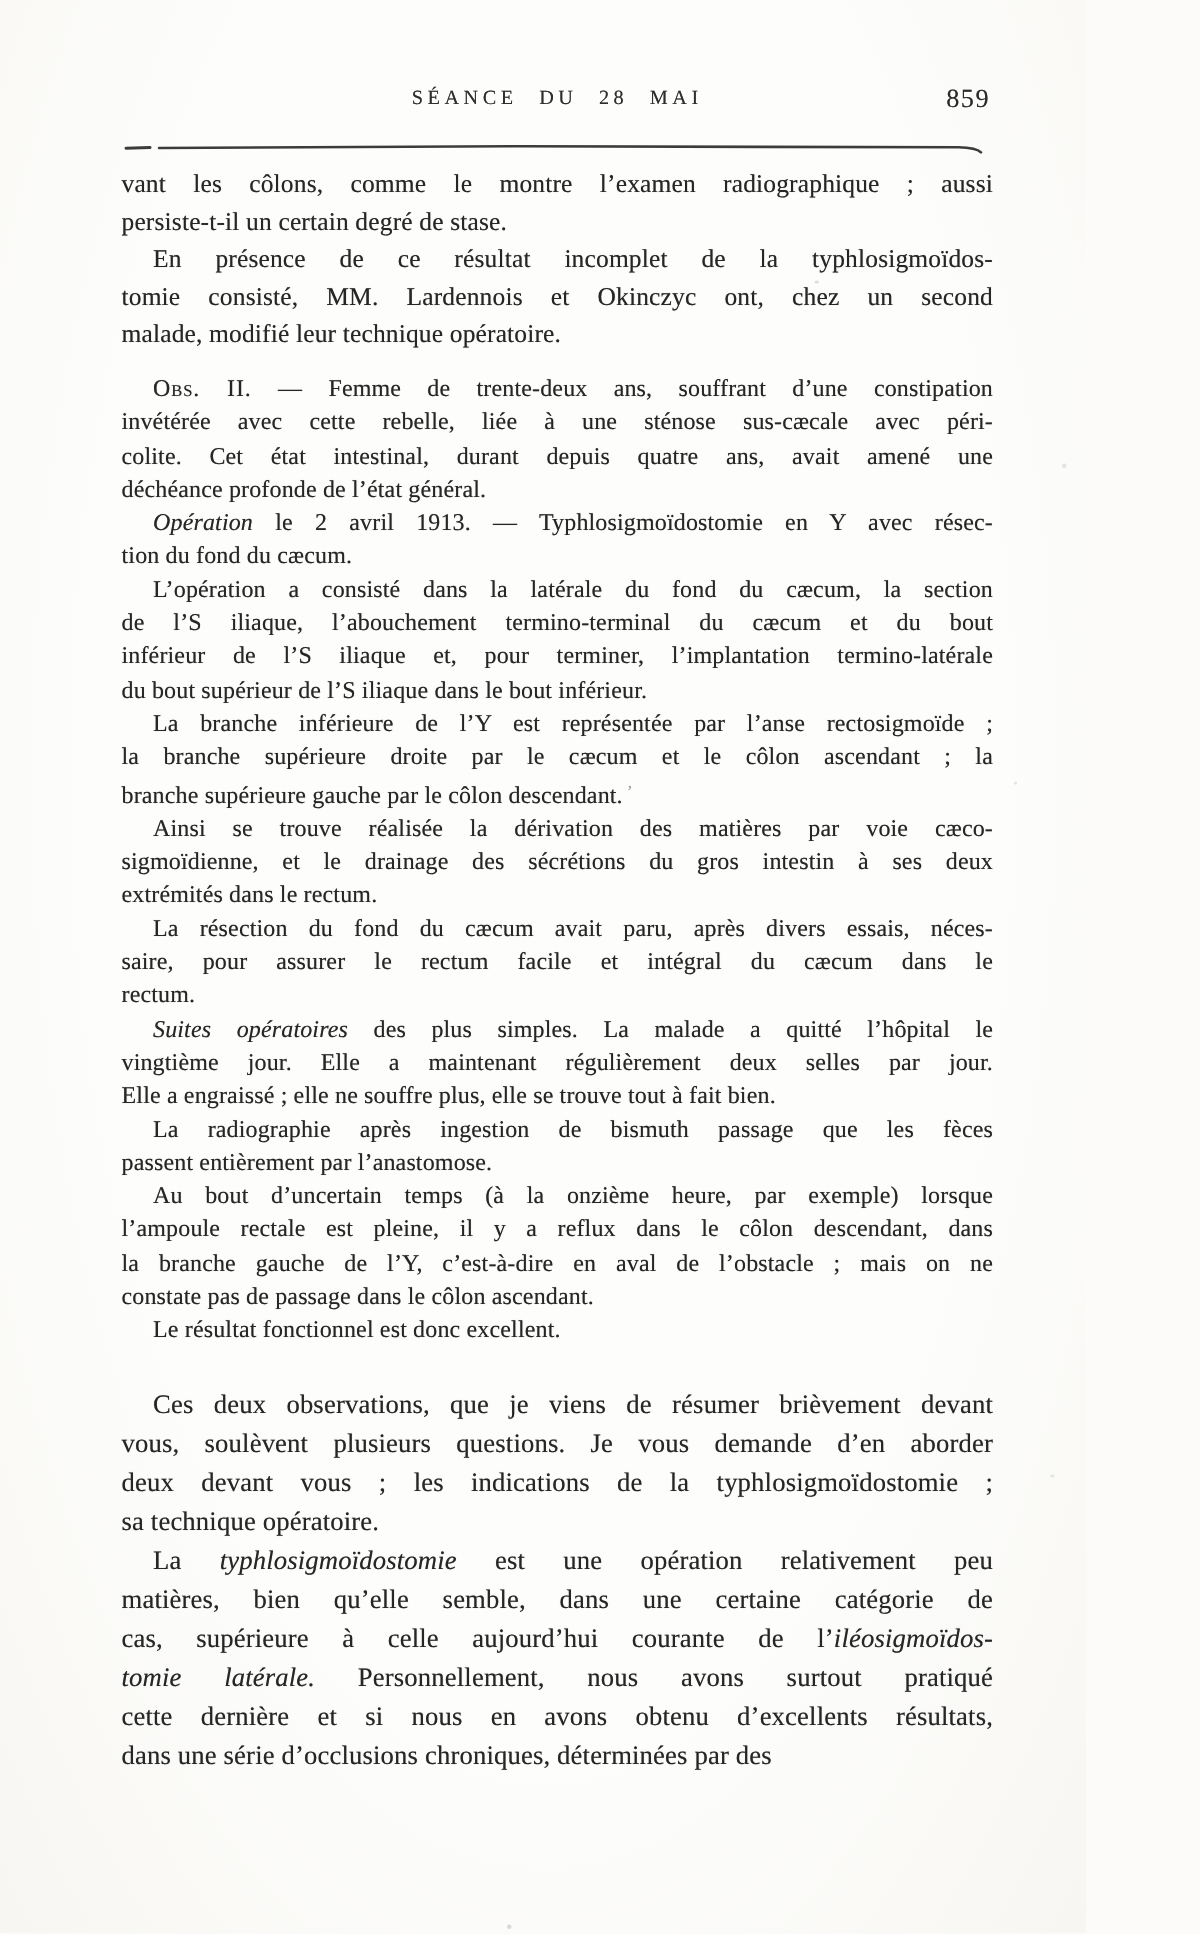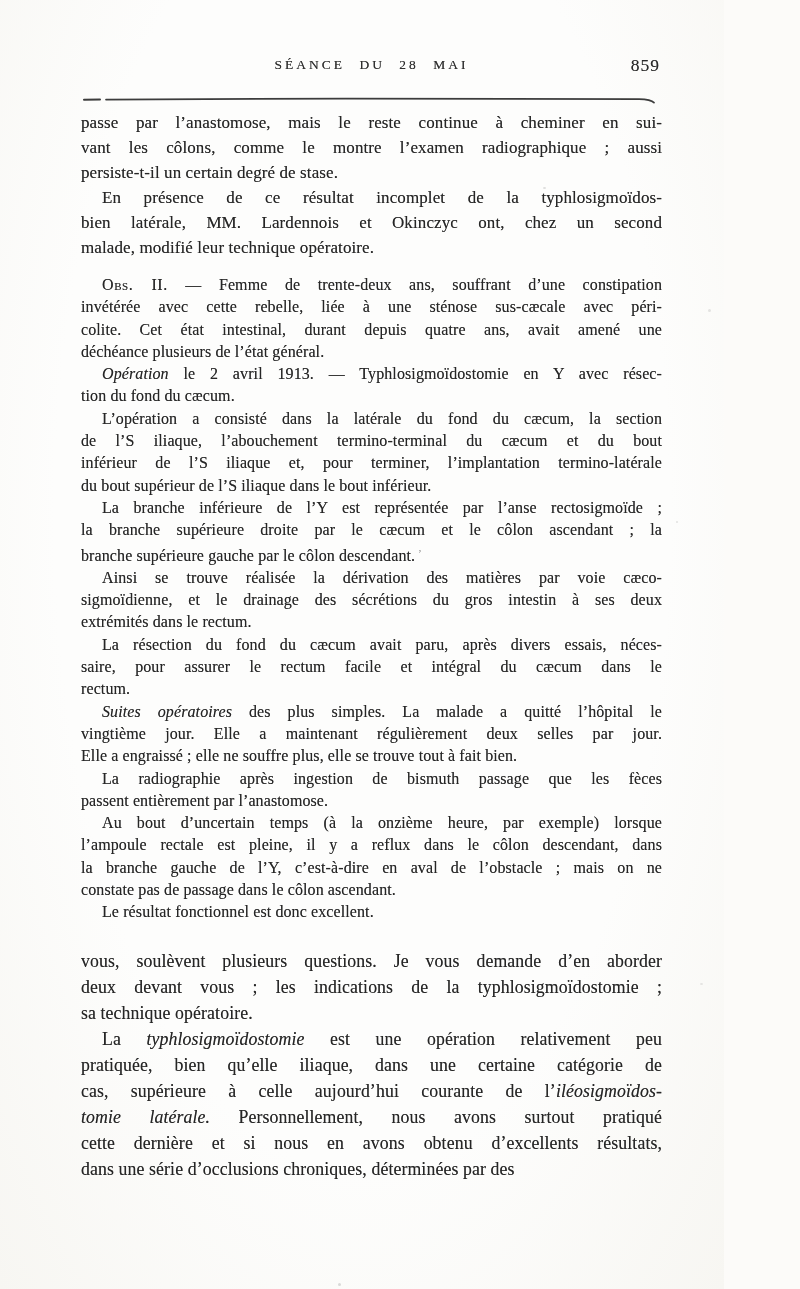--- a/index.html
+++ b/index.html
@@ -62,34 +62,33 @@
 
     <div class="rule">
       <svg width="581" height="9" viewBox="0 0 581 9">
         <path d="M3,4.8 L19,4.4" stroke="#3c3c3c" stroke-width="2" fill="none" stroke-linecap="round"></path>
         <path d="M25,4.6 C 180,3.2 430,3.2 558,4.2 C 566,4.4 571,5.6 573,7.6" stroke="#3c3c3c" stroke-width="1.7" fill="none" stroke-linecap="round"></path>
       </svg>
     </div>
 
     <div class="body-text">
         <div class="para top">
-          <div class="line"><span>passe par l’anastomose, mais le reste continue à cheminer en sui-</span></div>
           <div class="line"><span>vant les côlons, comme le montre l’examen radiographique ; aussi</span></div>
           <div class="line last"><span>persiste-t-il un certain degré de stase.</span></div>
         </div>
         <div class="para top">
           <div class="line first"><span>En présence de ce résultat incomplet de la typhlosigmoïdos-</span></div>
-          <div class="line"><span>bien latérale, MM. Lardennois et Okinczyc ont, chez un second</span></div>
+          <div class="line"><span>tomie consisté, MM. Lardennois et Okinczyc ont, chez un second</span></div>
           <div class="line last"><span>malade, modifié leur technique opératoire.</span></div>
         </div>
         <div class="para obs" style="margin-top: 14px;">
           <div class="line first"><span class="sc">Obs. II.</span><span> — Femme de trente-deux ans, souffrant d’une constipation</span></div>
           <div class="line"><span>invétérée avec cette rebelle, liée à une sténose sus-cæcale avec péri-</span></div>
           <div class="line"><span>colite. Cet état intestinal, durant depuis quatre ans, avait amené une</span></div>
-          <div class="line last"><span>déchéance plusieurs de l’état général.</span></div>
+          <div class="line last"><span>déchéance profonde de l’état général.</span></div>
         </div>
         <div class="para obs">
           <div class="line first"><span class="it">Opération</span><span> le 2 avril 1913. — Typhlosigmoïdostomie en Y avec résec-</span></div>
           <div class="line last"><span>tion du fond du cæcum.</span></div>
         </div>
         <div class="para obs">
           <div class="line first"><span>L’opération a consisté dans la latérale du fond du cæcum, la section</span></div>
           <div class="line"><span>de l’S iliaque, l’abouchement termino-terminal du cæcum et du bout</span></div>
           <div class="line"><span>inférieur de l’S iliaque et, pour terminer, l’implantation termino-latérale</span></div>
           <div class="line last"><span>du bout supérieur de l’S iliaque dans le bout inférieur.</span></div>
@@ -121,27 +120,28 @@
         <div class="para obs">
           <div class="line first"><span>Au bout d’uncertain temps (à la onzième heure, par exemple) lorsque</span></div>
           <div class="line"><span>l’ampoule rectale est pleine, il y a reflux dans le côlon descendant, dans</span></div>
           <div class="line"><span>la branche gauche de l’Y, c’est-à-dire en aval de l’obstacle ; mais on ne</span></div>
           <div class="line last"><span>constate pas de passage dans le côlon ascendant.</span></div>
         </div>
         <div class="para obs">
           <div class="line first last"><span>Le résultat fonctionnel est donc excellent.</span></div>
         </div>
         <div class="para main2" style="margin-top: 24px;">
+          <div class="line first"><span>Ces deux observations, que je viens de résumer brièvement devant</span></div>
           <div class="line"><span>vous, soulèvent plusieurs questions. Je vous demande d’en aborder</span></div>
           <div class="line"><span>deux devant vous ; les indications de la typhlosigmoïdostomie ;</span></div>
           <div class="line last"><span>sa technique opératoire.</span></div>
         </div>
         <div class="para main2">
           <div class="line first"><span>La </span><span class="it">typhlosigmoïdostomie</span><span> est une opération relativement peu</span></div>
-          <div class="line"><span>pratiquée, bien qu’elle iliaque, dans une certaine catégorie de</span></div>
+          <div class="line"><span>matières, bien qu’elle semble, dans une certaine catégorie de</span></div>
           <div class="line"><span>cas, supérieure à celle aujourd’hui courante de l’</span><span class="it">iléosigmoïdos-</span></div>
           <div class="line"><span class="it">tomie latérale.</span><span> Personnellement, nous avons surtout pratiqué</span></div>
           <div class="line"><span>cette dernière et si nous en avons obtenu d’excellents résultats,</span></div>
           <div class="line last"><span>dans une série d’occlusions chroniques, déterminées par des</span></div>
         </div>
       </div>
 
   </div>
 
   <div class="speck" style="left:543px;top:187px;width:3px;height:2px;opacity:.18;"></div>

